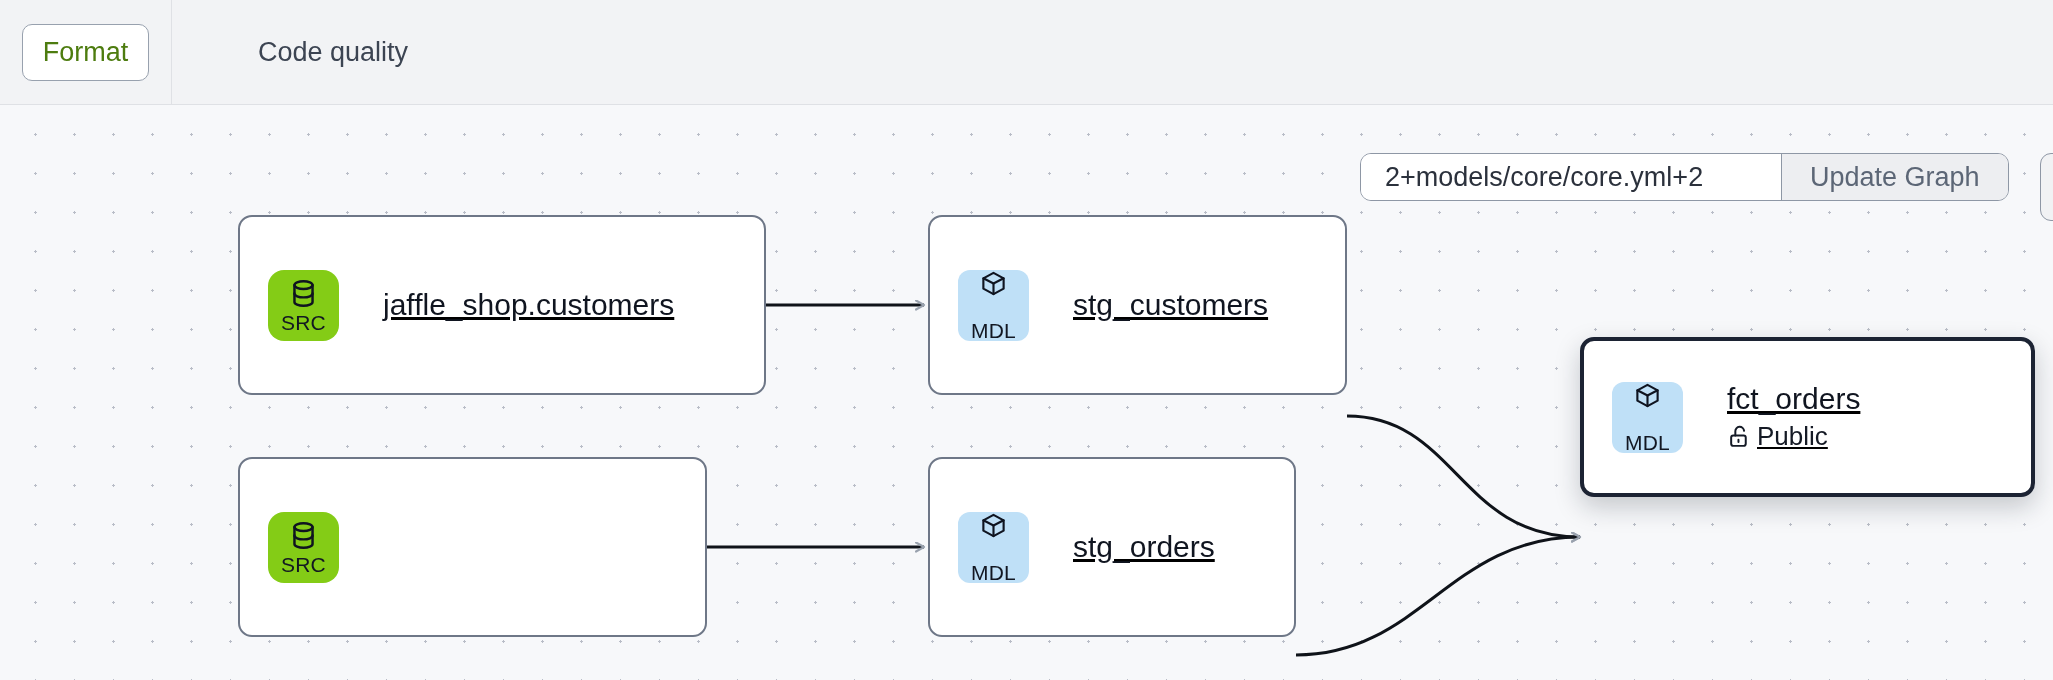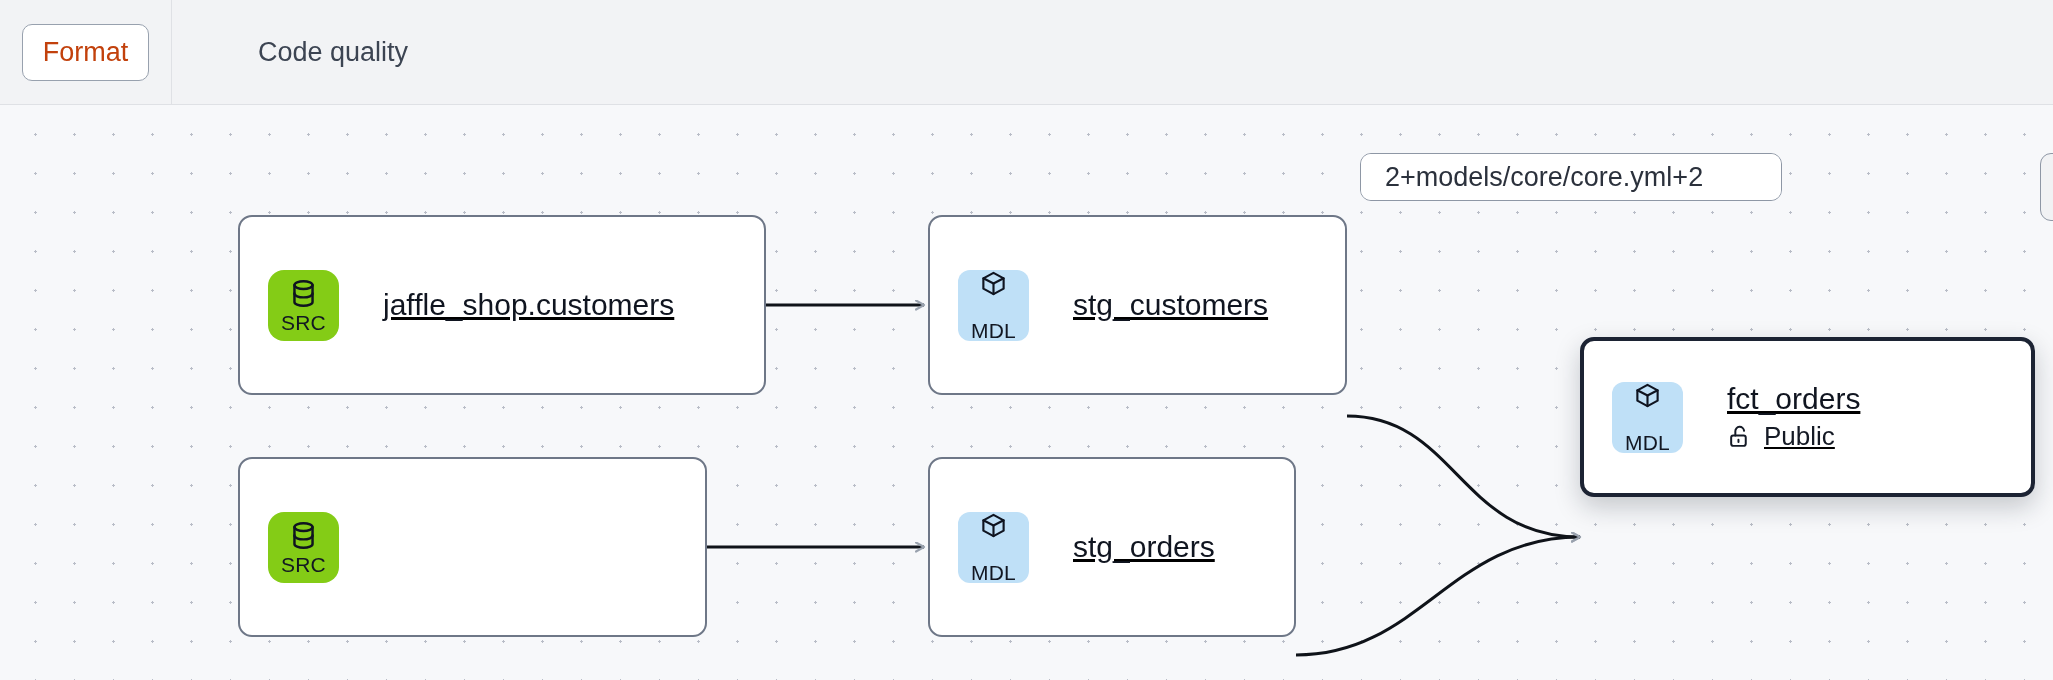--- a/index.html
+++ b/index.html
@@ -25,21 +25,21 @@
     border-right: 1px solid #dfe1e5;
   }
   .format-btn {
     background: #ffffff;
     border: 1px solid #98a1ae;
     border-radius: 10px;
     padding: 0 20px;
     height: 57px;
     display: flex; align-items: center; justify-content: center;
     font-size: 27px;
-    color: #c2410c;
+    color: #4d7c0f;
     cursor: pointer;
     white-space: nowrap;
   }
   .tabs { display: flex; align-items: stretch; height: 105px; margin-left: 68px; }
   .tab {
     position: relative;
     display: flex; align-items: center;
     padding: 16px 18px;
     margin-right: 46px;
     font-size: 27px;
@@ -133,21 +133,21 @@
   .badge.mdl { background: #bfe0f7; gap: 20px; }
   .badge svg { display: block; }
   .badge-text {
     font-size: 21px; line-height: 1;
     color: #121722; margin-top: 3px;
     letter-spacing: 0.2px;
   }
   .node-body { margin-left: 44px; display: flex; flex-direction: column; justify-content: center; text-decoration: underline; }
   .node-title { font-size: 30px; color: #101520; white-space: nowrap; line-height: 1.15; }
   .node-sub {
-    display: flex; align-items: center; gap: 12px;
+    display: flex; align-items: center; gap: 5px;
     font-size: 26px; color: #151a25; margin-top: 4px; white-space: nowrap;
   }
   .node-sub svg { display: block; flex: none; }
 </style>
 </head>
 <body>
 
 <div id="app">
 
   <div class="header">
@@ -172,20 +172,21 @@
 
       <path d="M707,442 L924,442" fill="none" stroke="#0f1319" stroke-width="3" marker-end="url(#ah)"></path>
 
       <path d="M1347,311 C1455,311 1460,432 1580,432" fill="none" stroke="#0f1319" stroke-width="3" marker-end="url(#ah)"></path>
 
       <path d="M1296,550 C1420,550 1450,432 1580,432" fill="none" stroke="#0f1319" stroke-width="3" marker-end="url(#ah)"></path>
     </svg>
 
     <div class="graph-toolbar">
       <input class="selector-input" type="text" value="2+models/core/core.yml+2" style="">
+      <button class="update-btn">Update Graph</button>
     </div>
     <div class="side-control"></div>
 
     <div class="node" style="left:238px; top:110px; width:528px; height:180px;">
       <div class="badge src">
         <svg width="31" height="31" viewBox="0 0 24 24" fill="none" stroke="#0f1420" stroke-width="1.9" stroke-linecap="round" stroke-linejoin="round">
           <ellipse cx="12" cy="5.5" rx="7" ry="3"></ellipse>
           <path d="M5 5.5v13c0 1.7 3.1 3 7 3s7-1.3 7-3v-13"></path>
           <path d="M5 12c0 1.7 3.1 3 7 3s7-1.3 7-3"></path>
         </svg>

